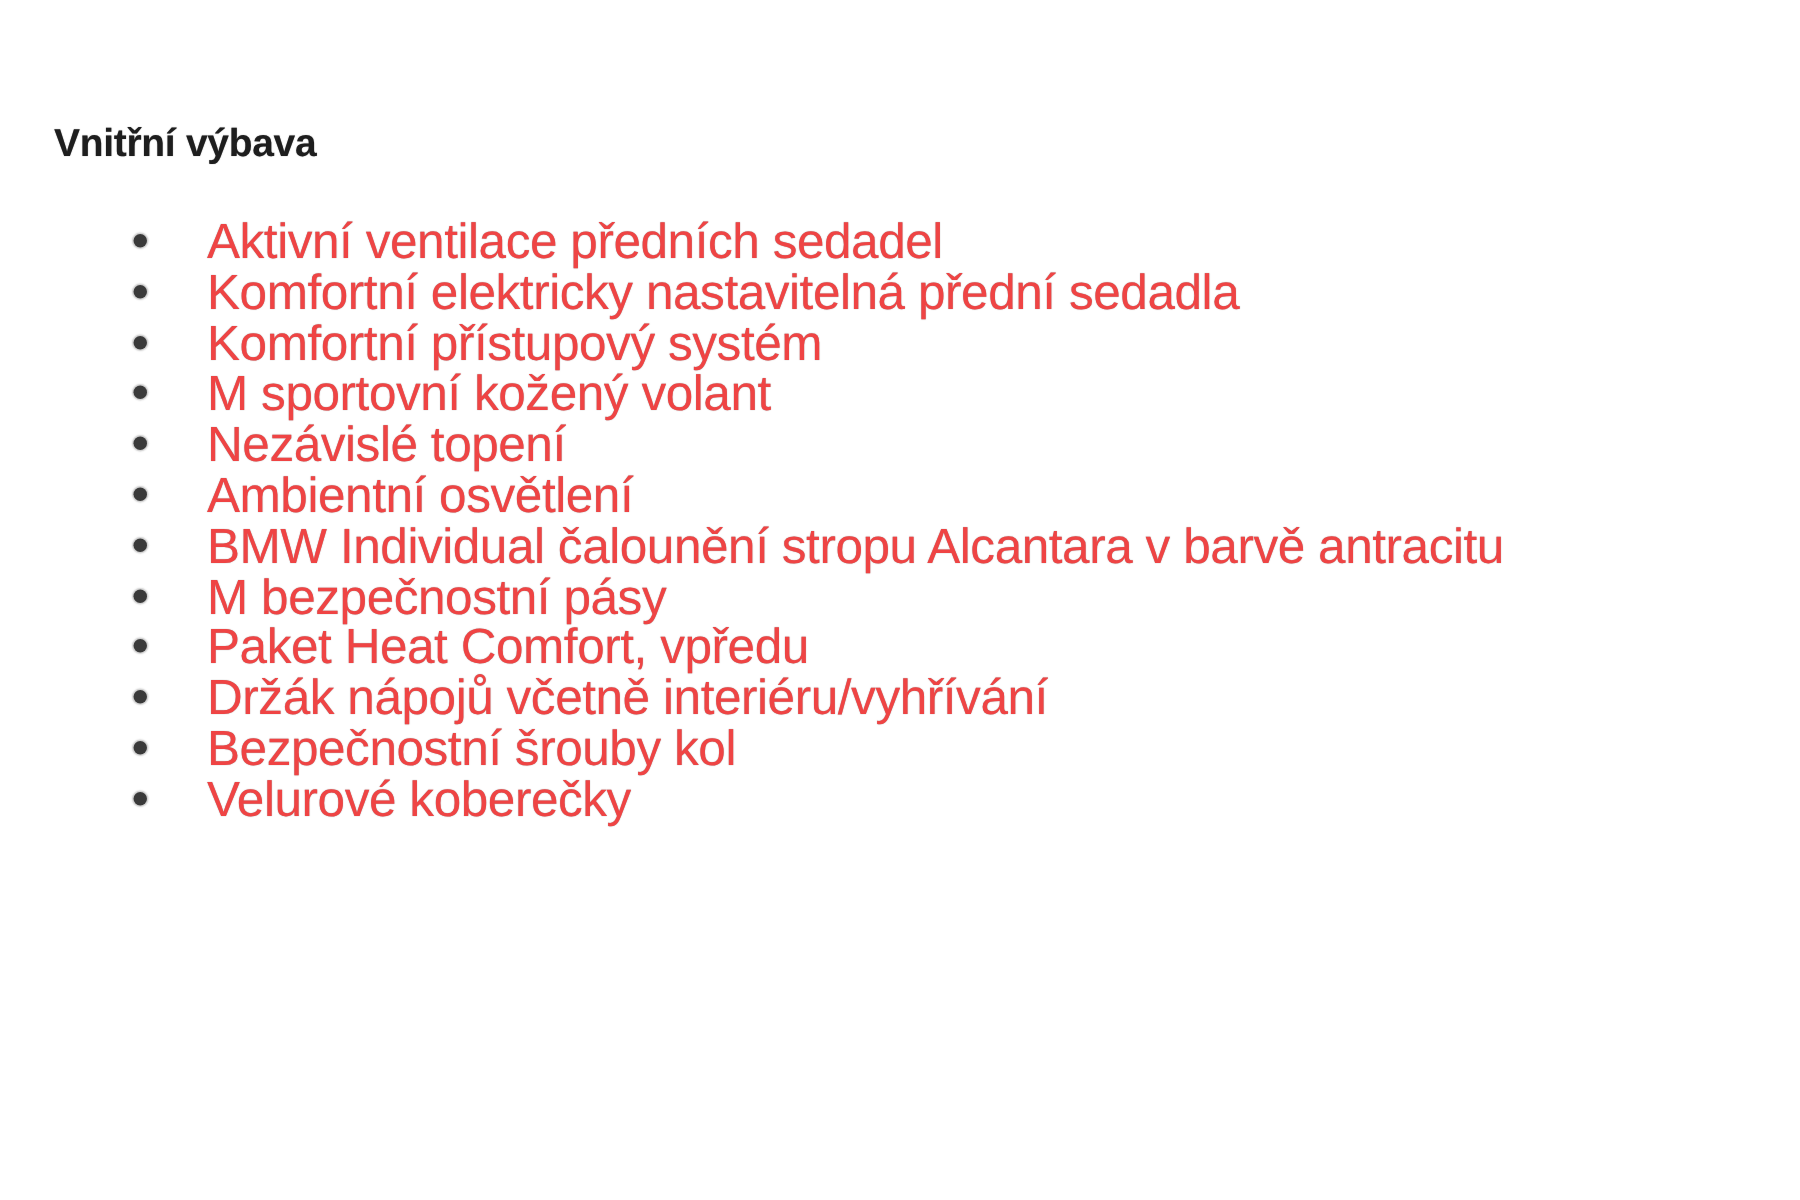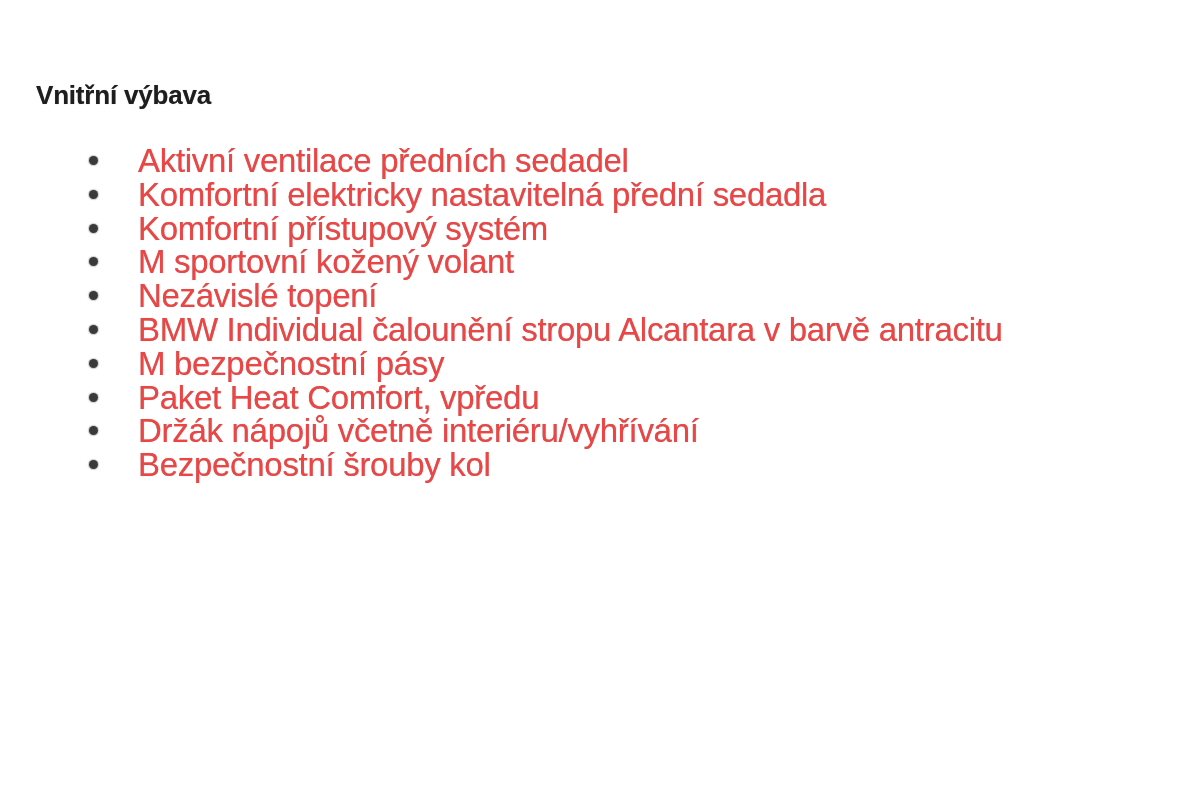--- a/index.html
+++ b/index.html
@@ -84,32 +84,40 @@
     <li>
       <span class="bullet"></span>
       <span class="item-text">M sportovní kožený volant</span>
     </li>
     <li>
       <span class="bullet"></span>
       <span class="item-text">Nezávislé topení</span>
     </li>
     <li>
       <span class="bullet"></span>
+      <span class="item-text">Ambientní osvětlení</span>
+    </li>
+    <li>
+      <span class="bullet"></span>
       <span class="item-text">BMW Individual čalounění stropu Alcantara v barvě antracitu</span>
     </li>
     <li>
       <span class="bullet"></span>
       <span class="item-text">M bezpečnostní pásy</span>
     </li>
     <li>
       <span class="bullet"></span>
       <span class="item-text">Paket Heat Comfort, vpředu</span>
     </li>
     <li>
       <span class="bullet"></span>
       <span class="item-text">Držák nápojů včetně interiéru/vyhřívání</span>
     </li>
     <li>
       <span class="bullet"></span>
       <span class="item-text">Bezpečnostní šrouby kol</span>
     </li>
+    <li>
+      <span class="bullet"></span>
+      <span class="item-text">Velurové koberečky</span>
+    </li>
   </ul>
 </div>
 
 </body></html>

